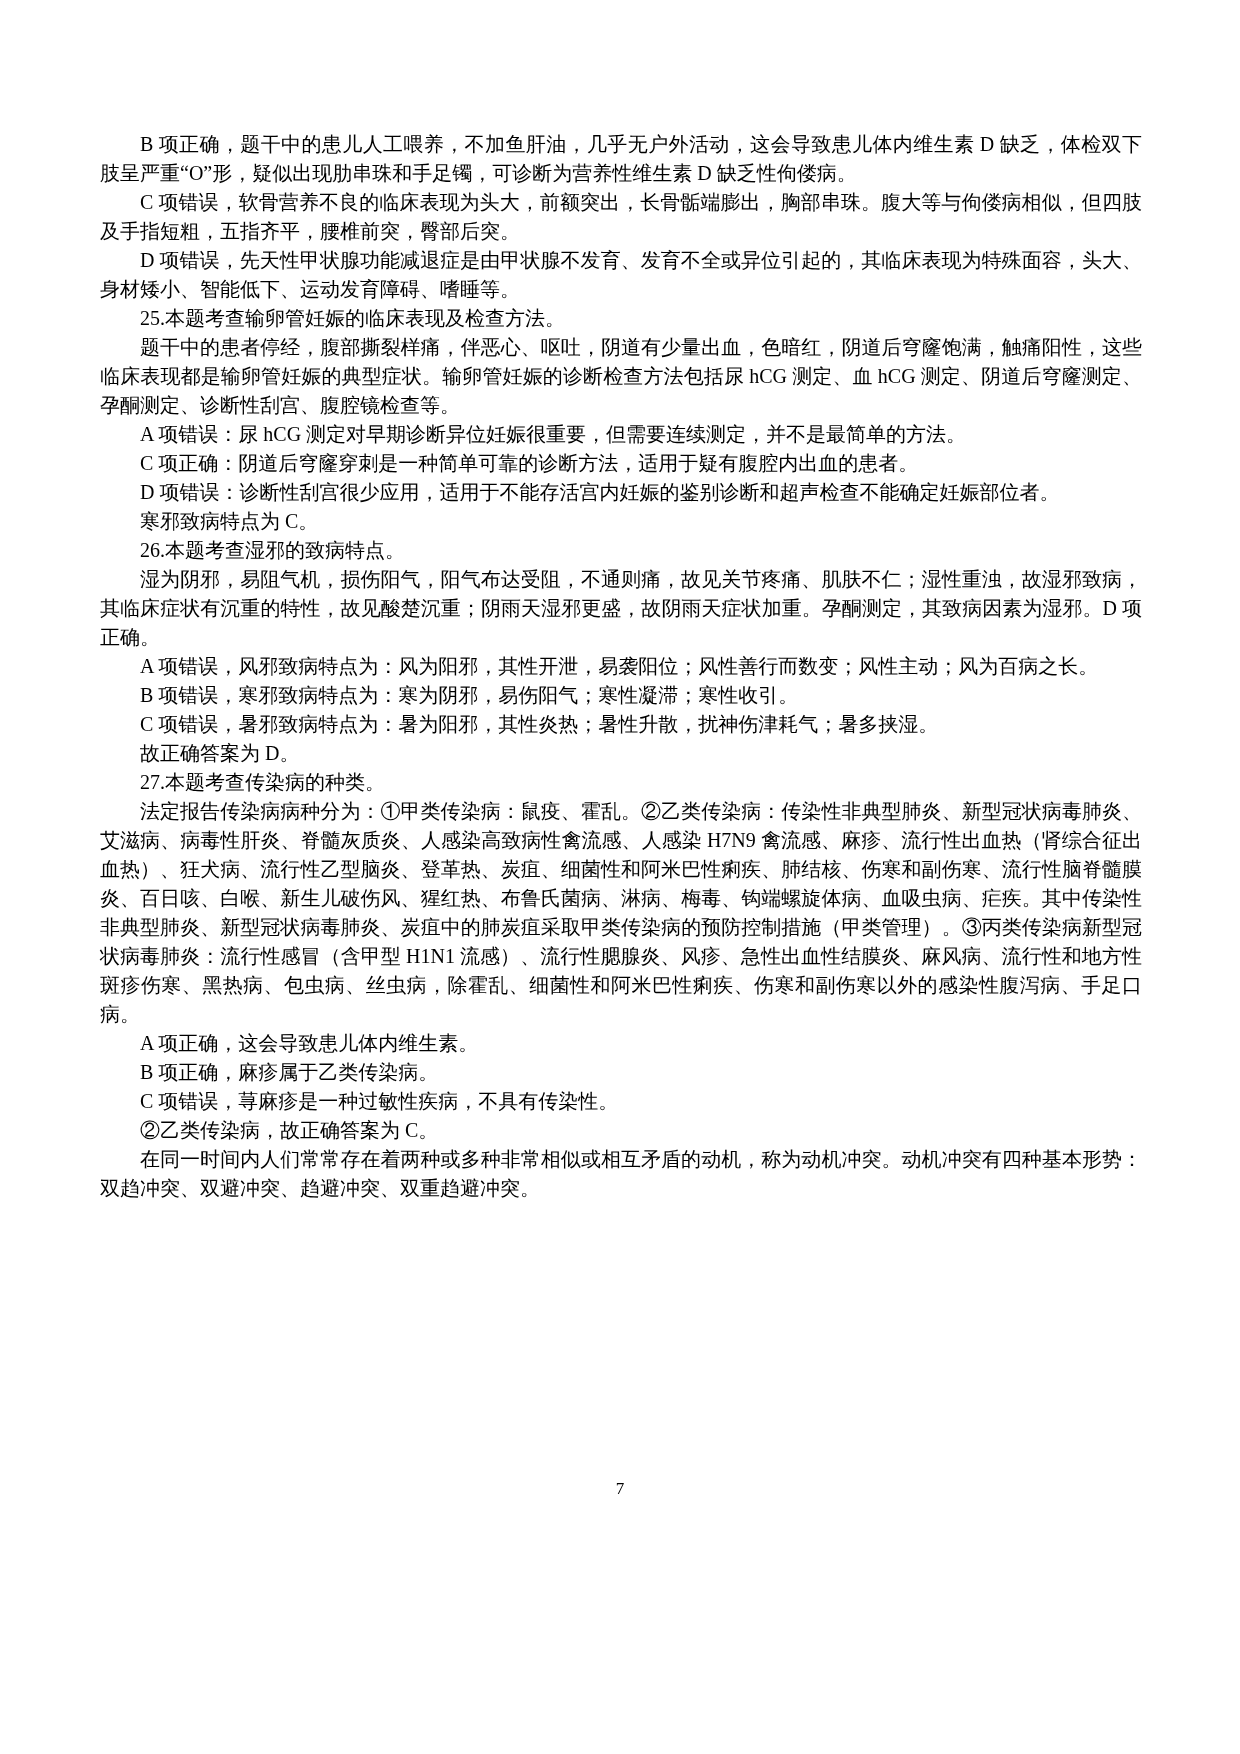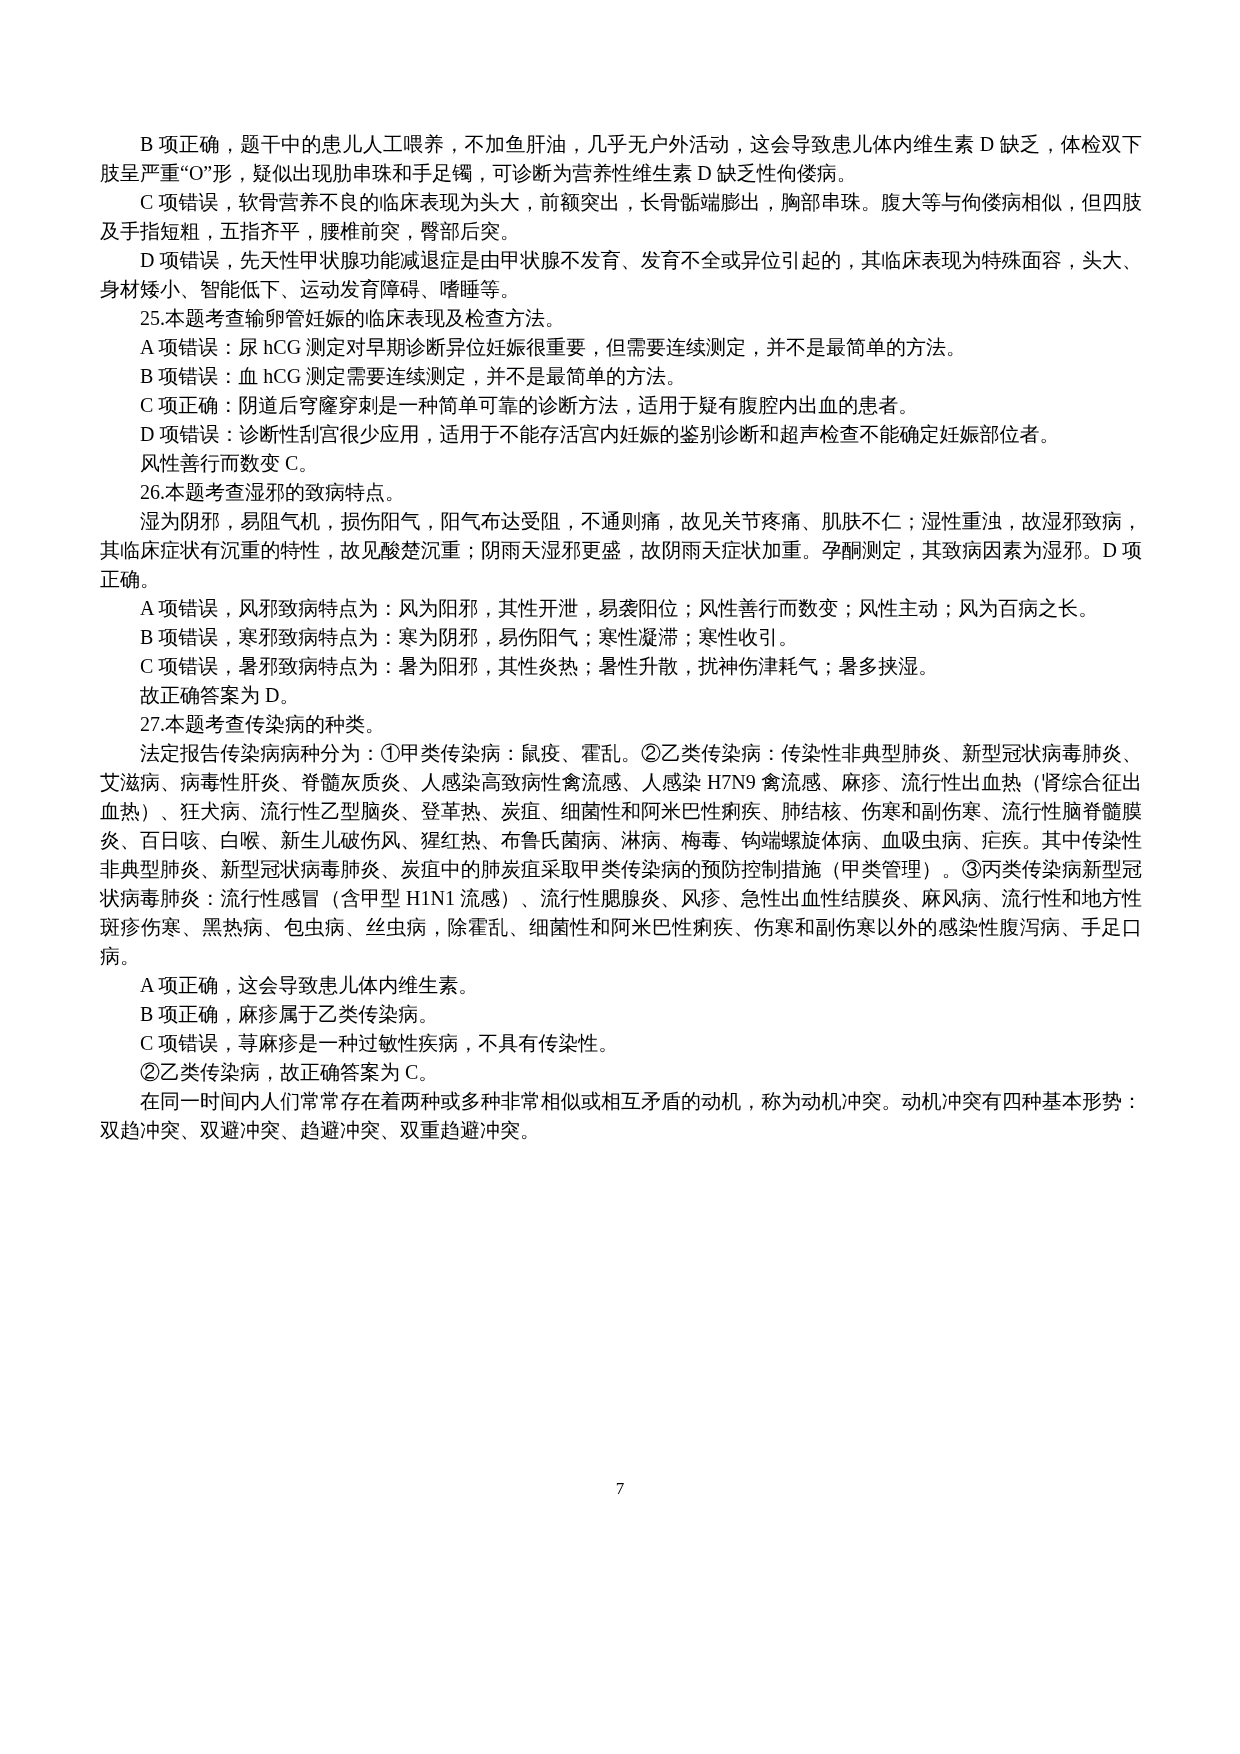--- a/index.html
+++ b/index.html
@@ -45,25 +45,25 @@
 </head>
 <body>
 
 <div class="page">
   <div class="content" id="document-body">
 
       <p class="para">B 项正确，题干中的患儿人工喂养，不加鱼肝油，几乎无户外活动，这会导致患儿体内维生素 D 缺乏，体检双下肢呈严重“O”形，疑似出现肋串珠和手足镯，可诊断为营养性维生素 D 缺乏性佝偻病。</p>
       <p class="para">C 项错误，软骨营养不良的临床表现为头大，前额突出，长骨骺端膨出，胸部串珠。腹大等与佝偻病相似，但四肢及手指短粗，五指齐平，腰椎前突，臀部后突。</p>
       <p class="para">D 项错误，先天性甲状腺功能减退症是由甲状腺不发育、发育不全或异位引起的，其临床表现为特殊面容，头大、身材矮小、智能低下、运动发育障碍、嗜睡等。</p>
       <p class="para">25.本题考查输卵管妊娠的临床表现及检查方法。</p>
+      <p class="para">题干中的患者停经，腹部撕裂样痛，伴恶心、呕吐，阴道有少量出血，色暗红，阴道后穹窿饱满，触痛阳性，这些临床表现都是输卵管妊娠的典型症状。输卵管妊娠的诊断检查方法包括尿 hCG 测定、血 hCG 测定、阴道后穹窿测定、孕酮测定、诊断性刮宫、腹腔镜检查等。</p>
       <p class="para">A 项错误：尿 hCG 测定对早期诊断异位妊娠很重要，但需要连续测定，并不是最简单的方法。</p>
-      <p class="para">B 项错误：血 hCG 测定需要连续测定，并不是最简单的方法。</p>
       <p class="para">C 项正确：阴道后穹窿穿刺是一种简单可靠的诊断方法，适用于疑有腹腔内出血的患者。</p>
       <p class="para">D 项错误：诊断性刮宫很少应用，适用于不能存活宫内妊娠的鉴别诊断和超声检查不能确定妊娠部位者。</p>
-      <p class="para">风性善行而数变 C。</p>
+      <p class="para">寒邪致病特点为 C。</p>
       <p class="para">26.本题考查湿邪的致病特点。</p>
       <p class="para">湿为阴邪，易阻气机，损伤阳气，阳气布达受阻，不通则痛，故见关节疼痛、肌肤不仁；湿性重浊，故湿邪致病，其临床症状有沉重的特性，故见酸楚沉重；阴雨天湿邪更盛，故阴雨天症状加重。孕酮测定，其致病因素为湿邪。D 项正确。</p>
       <p class="para">A 项错误，风邪致病特点为：风为阳邪，其性开泄，易袭阳位；风性善行而数变；风性主动；风为百病之长。</p>
       <p class="para">B 项错误，寒邪致病特点为：寒为阴邪，易伤阳气；寒性凝滞；寒性收引。</p>
       <p class="para">C 项错误，暑邪致病特点为：暑为阳邪，其性炎热；暑性升散，扰神伤津耗气；暑多挟湿。</p>
       <p class="para">故正确答案为 D。</p>
       <p class="para">27.本题考查传染病的种类。</p>
       <p class="para">法定报告传染病病种分为：①甲类传染病：鼠疫、霍乱。②乙类传染病：传染性非典型肺炎、新型冠状病毒肺炎、艾滋病、病毒性肝炎、脊髓灰质炎、人感染高致病性禽流感、人感染 H7N9 禽流感、麻疹、流行性出血热（肾综合征出血热）、狂犬病、流行性乙型脑炎、登革热、炭疽、细菌性和阿米巴性痢疾、肺结核、伤寒和副伤寒、流行性脑脊髓膜炎、百日咳、白喉、新生儿破伤风、猩红热、布鲁氏菌病、淋病、梅毒、钩端螺旋体病、血吸虫病、疟疾。其中传染性非典型肺炎、新型冠状病毒肺炎、炭疽中的肺炭疽采取甲类传染病的预防控制措施（甲类管理）。③丙类传染病新型冠状病毒肺炎：流行性感冒（含甲型 H1N1 流感）、流行性腮腺炎、风疹、急性出血性结膜炎、麻风病、流行性和地方性斑疹伤寒、黑热病、包虫病、丝虫病，除霍乱、细菌性和阿米巴性痢疾、伤寒和副伤寒以外的感染性腹泻病、手足口病。</p>
       <p class="para">A 项正确，这会导致患儿体内维生素。</p>
       <p class="para">B 项正确，麻疹属于乙类传染病。</p>

